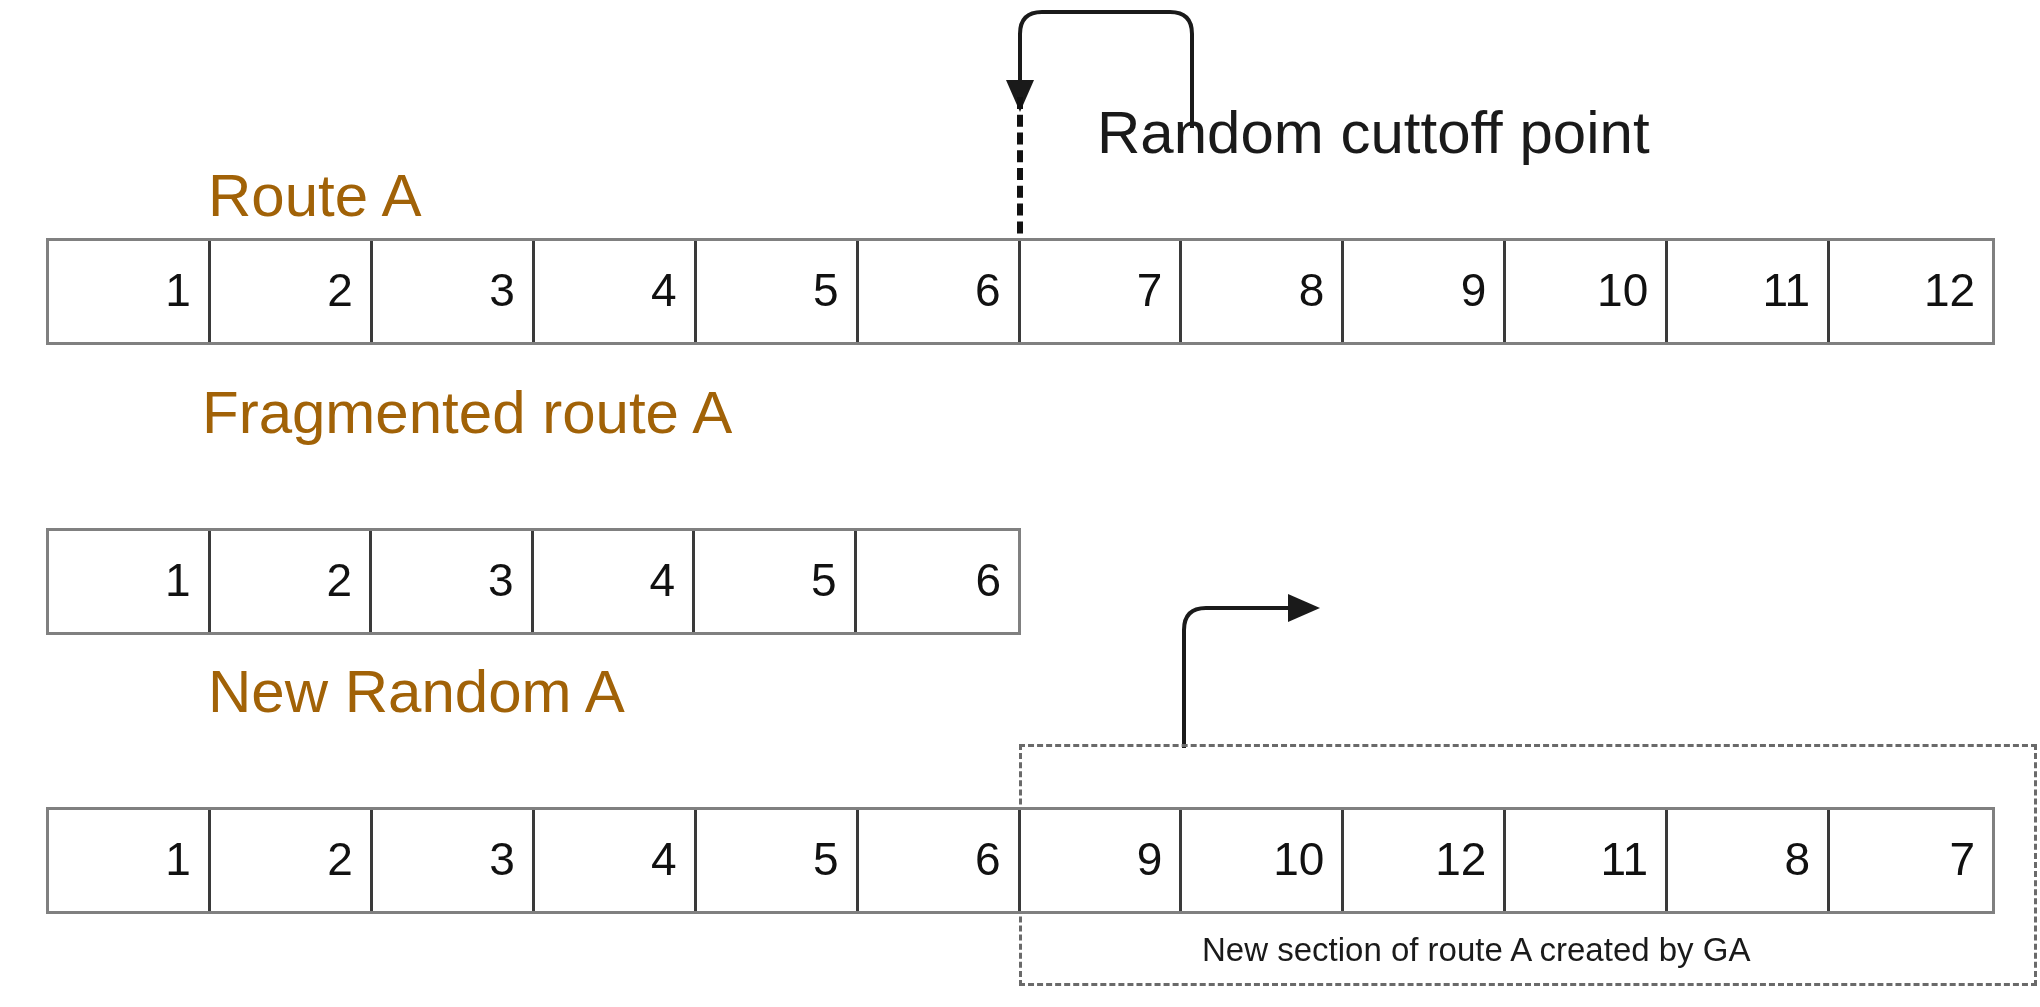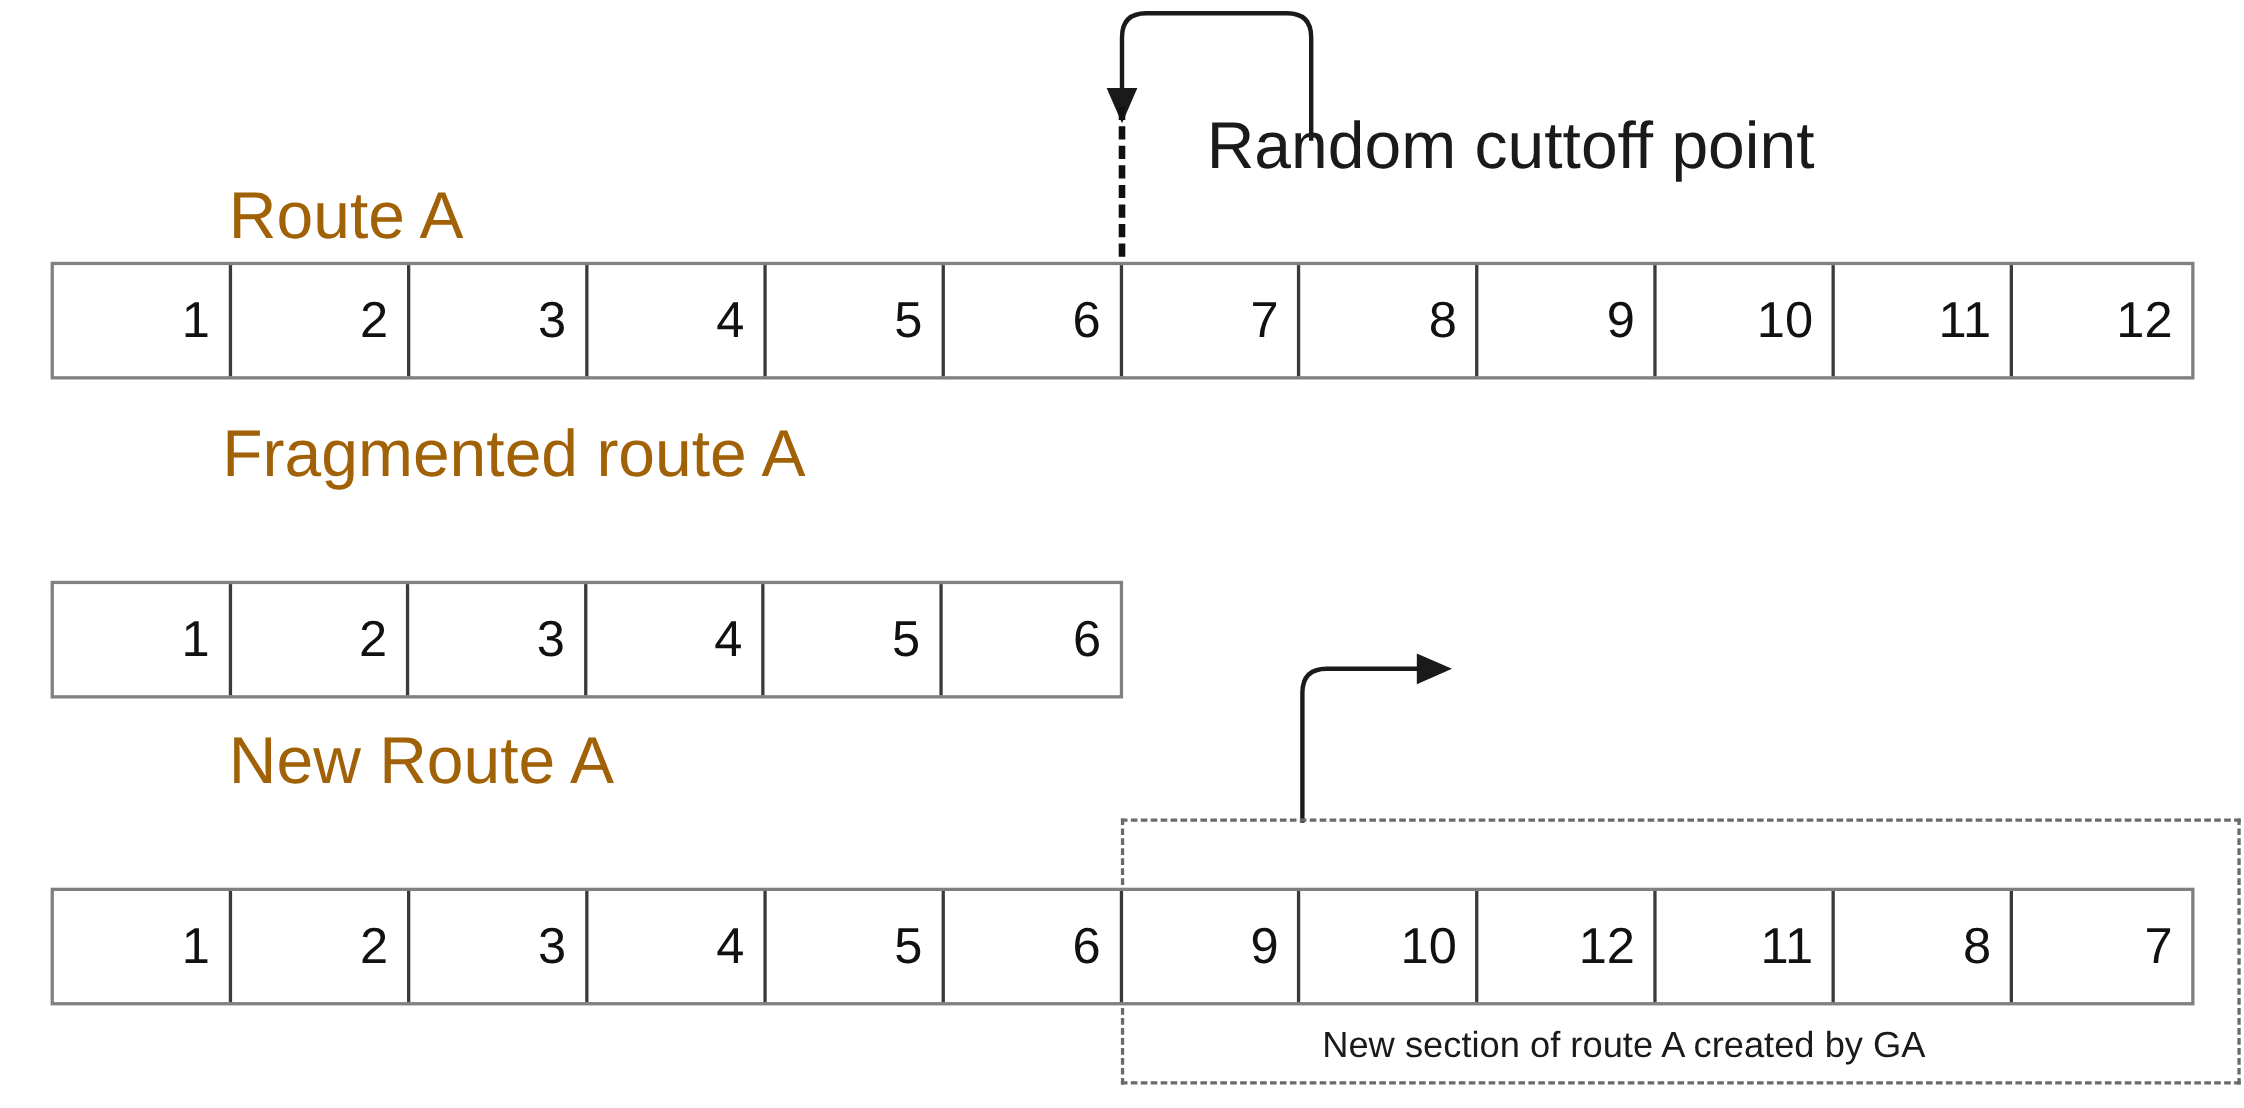--- a/index.html
+++ b/index.html
@@ -154,21 +154,21 @@
     <div class="cell">6</div>
   </div>
 
   <svg id="ga-arrow-svg" class="arrow-svg" viewBox="0 0 260 180">
     <path class="arrow-path" d="M 60 168 L 60 50 Q 60 28 82 28 L 170 28"></path>
     <polygon points="196,28 164,14 164,42" fill="#1a1a1a"></polygon>
   </svg>
 
   <div id="ga-box"></div>
 
-  <div id="new-route-a-heading" class="heading">New Route A</div>
+  <div id="new-route-a-heading" class="heading">New Random A</div>
   <div id="new-route-a-row" class="route-row">
     <div class="cell">1</div>
     <div class="cell">2</div>
     <div class="cell">3</div>
     <div class="cell">4</div>
     <div class="cell">5</div>
     <div class="cell">6</div>
     <div class="cell">9</div>
     <div class="cell">10</div>
     <div class="cell">12</div>

